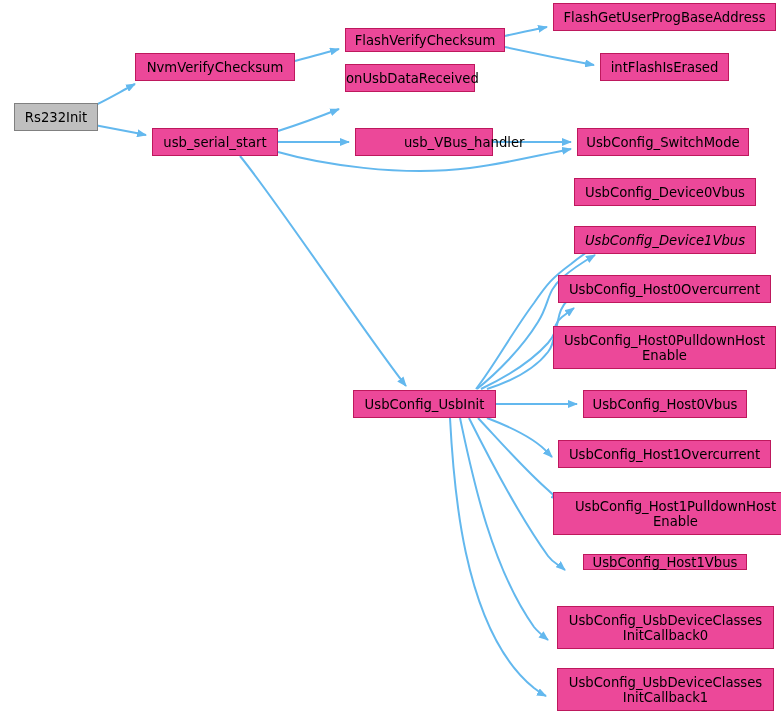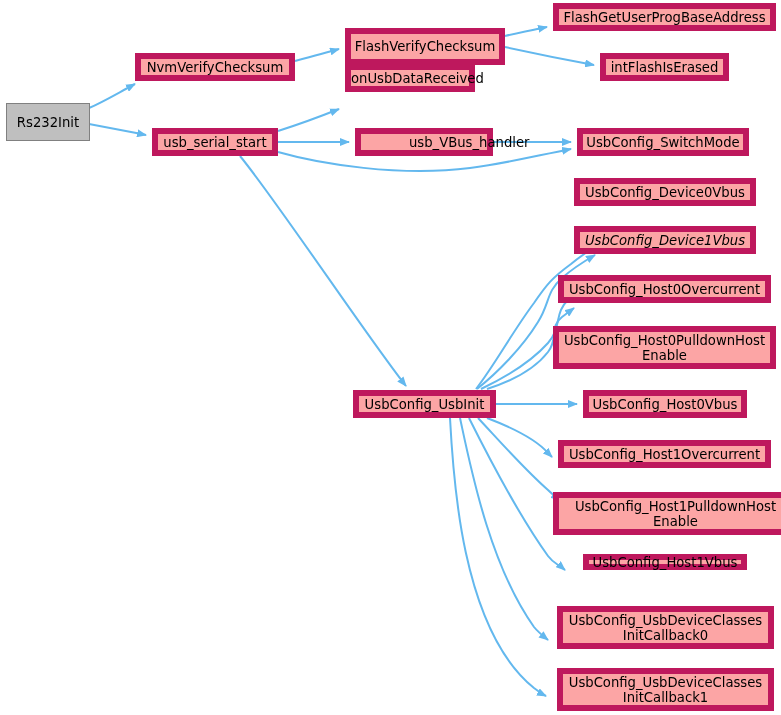--- a/index.html
+++ b/index.html
@@ -18,22 +18,22 @@
   #edges {
     position: absolute;
     left: 0;
     top: 0;
     width: 781px;
     height: 715px;
   }
   .node {
     position: absolute;
     box-sizing: border-box;
-    border: 6px solid #be185d;
-    background: #fca5a5;
+    border: 1px solid #be185d;
+    background: #ec4899;
     color: #000000;
     font-size: 13.2px;
     line-height: 15px;
     display: flex;
     align-items: center;
     justify-content: center;
     text-align: center;
     letter-spacing: 0px;
     z-index: 5;
     white-space: pre-line;
@@ -77,23 +77,23 @@
         <path d="M496,404 L577,404" fill="none" stroke="#63b8ee" stroke-width="2" marker-end="url(#arrow)"></path>
         <path d="M487,418 C508,426 535,438 548,453 L552,457" fill="none" stroke="#63b8ee" stroke-width="2" marker-end="url(#arrow)"></path>
         <path d="M478,418 C496,437 523,468 548,490 C552,494 556,497 560,500" fill="none" stroke="#63b8ee" stroke-width="2" marker-end="url(#arrow)"></path>
         <path d="M469,418 C486,452 520,517 548,556 C554,564 558,564 565,570" fill="none" stroke="#63b8ee" stroke-width="2" marker-end="url(#arrow)"></path>
         <path d="M460,418 C470,464 489,564 534,627 C538,632 543,636 548,640" fill="none" stroke="#63b8ee" stroke-width="2" marker-end="url(#arrow)"></path>
         <path d="M450,418 C453,475 461,629 534,688 C538,691 542,694 546,696" fill="none" stroke="#63b8ee" stroke-width="2" marker-end="url(#arrow)"></path>
       </g>
   </svg>
 
   <div id="nodes">
-      <div class="node root" style="left: 6px; top: 103px; width: 84px; height: 38px;"><span class="node-label">Rs232Init</span></div>
+      <div class="node root" style="left: 14px; top: 103px; width: 84px; height: 28px;"><span class="node-label">Rs232Init</span></div>
       <div class="node" style="left: 135px; top: 53px; width: 160px; height: 28px;"><span class="node-label">NvmVerifyChecksum</span></div>
-      <div class="node" style="left: 345px; top: 28px; width: 160px; height: 37px;"><span class="node-label">FlashVerifyChecksum</span></div>
+      <div class="node" style="left: 345px; top: 28px; width: 160px; height: 24px;"><span class="node-label">FlashVerifyChecksum</span></div>
       <div class="node" style="left: 553px; top: 3px; width: 223px; height: 28px;"><span class="node-label">FlashGetUserProgBaseAddress</span></div>
       <div class="node" style="left: 600px; top: 53px; width: 129px; height: 28px;"><span class="node-label">intFlashIsErased</span></div>
       <div class="node" style="left: 345px; top: 64px; width: 130px; height: 28px;"><span class="node-label">onUsbDataReceived</span></div>
       <div class="node" style="left: 152px; top: 128px; width: 126px; height: 28px;"><span class="node-label">usb_serial_start</span></div>
       <div class="node" style="left: 355px; top: 128px; width: 138px; height: 28px; padding-left: 48px;"><span class="node-label">usb_VBus_handler</span></div>
       <div class="node" style="left: 577px; top: 128px; width: 172px; height: 28px;"><span class="node-label">UsbConfig_SwitchMode</span></div>
       <div class="node" style="left: 574px; top: 178px; width: 182px; height: 28px;"><span class="node-label">UsbConfig_Device0Vbus</span></div>
       <div class="node" style="left: 574px; top: 226px; width: 182px; height: 28px; font-style: italic;"><span class="node-label">UsbConfig_Device1Vbus</span></div>
       <div class="node" style="left: 558px; top: 275px; width: 213px; height: 28px;"><span class="node-label">UsbConfig_Host0Overcurrent</span></div>
       <div class="node" style="left: 553px; top: 326px; width: 223px; height: 43px;"><span class="node-label">UsbConfig_Host0PulldownHost

